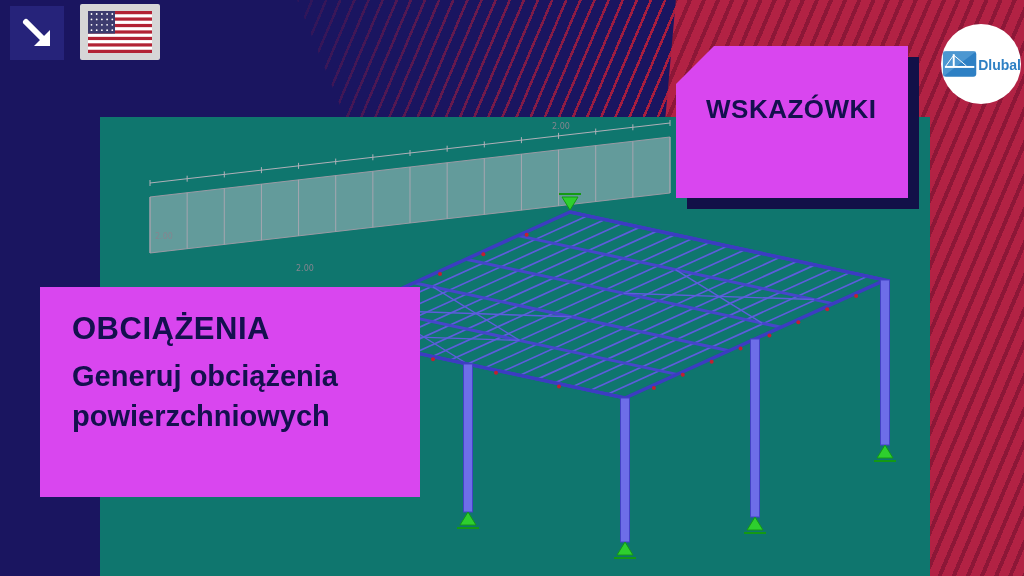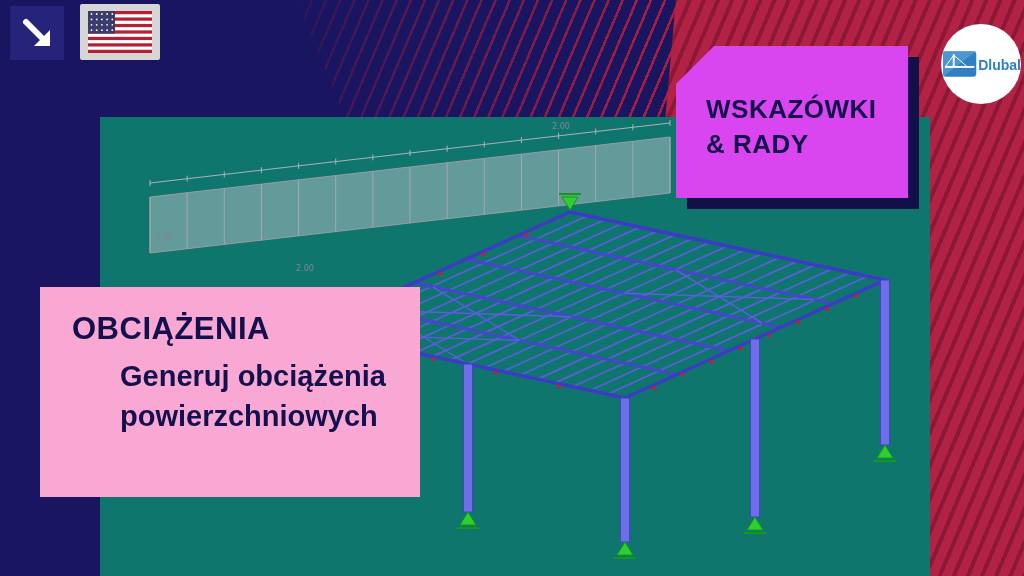--- a/index.html
+++ b/index.html
@@ -32,24 +32,24 @@
   
   .badge-wrap{position:absolute;left:676px;top:46px;width:232px;height:152px;}
   .badge-shadow{position:absolute;left:11px;top:11px;width:232px;height:152px;background:#121048;
     clip-path:polygon(38px 0,100% 0,100% 100%,0 100%,0 38px);}
   .badge{position:absolute;left:0;top:0;width:232px;height:152px;background:#d946ef;
     clip-path:polygon(38px 0,100% 0,100% 100%,0 100%,0 38px);
     box-sizing:border-box;padding:46px 0 0 30px;color:#14104e;font-weight:800;
     font-size:26px;line-height:1.35;letter-spacing:.5px;}
 
   
-  .caption{position:absolute;left:40px;top:287px;width:380px;height:210px;background:#f9a8d4;
+  .caption{position:absolute;left:40px;top:287px;width:380px;height:210px;background:#d946ef;
     box-sizing:border-box;padding:24px 0 0 32px;color:#14104e;}
   .caption-heading{font-size:31px;font-weight:800;letter-spacing:.5px;margin-bottom:9px;}
-  .caption-line{font-size:29px;font-weight:700;line-height:1.38;margin-left:48px;}
+  .caption-line{font-size:29px;font-weight:700;line-height:1.38;}
 
   
   .logo-circle{position:absolute;left:941px;top:24px;width:80px;height:80px;border-radius:50%;
     background:#ffffff;display:flex;flex-direction:row;align-items:center;justify-content:center;}
   .logo-text{color:#2e80c4;font-weight:700;font-size:14px;margin-top:2px;}
 </style>
 </head>
 <body>
 
 <div class="stage">
@@ -215,21 +215,20 @@
           <circle cx="19.1" cy="19.200000000000003" r="0.9" fill="#ffffff"></circle>
           <circle cx="24.3" cy="19.200000000000003" r="0.9" fill="#ffffff"></circle>
         </g>
     </svg>
   </div>
 
   <div class="badge-wrap">
     <div class="badge-shadow"></div>
     <div class="badge">
       <div>WSKAZÓWKI</div>
-      <div>&amp; RADY</div>
     </div>
   </div>
 
   <div class="caption">
     <div class="caption-heading">OBCIĄŻENIA</div>
     <div class="caption-line">Generuj obciążenia</div>
     <div class="caption-line">powierzchniowych</div>
   </div>
 
   <div class="logo-circle">

